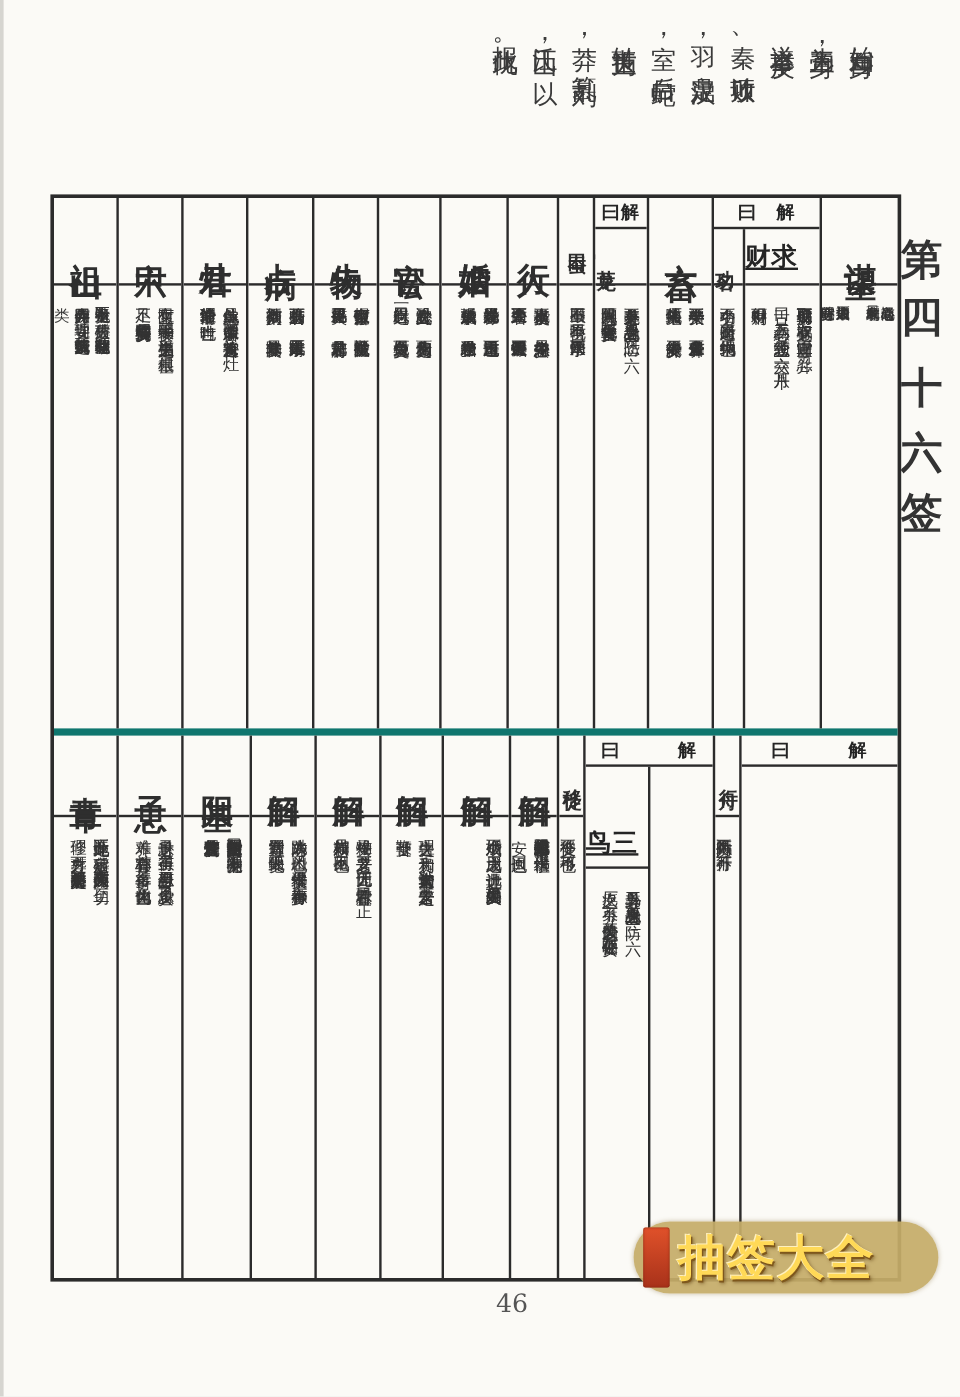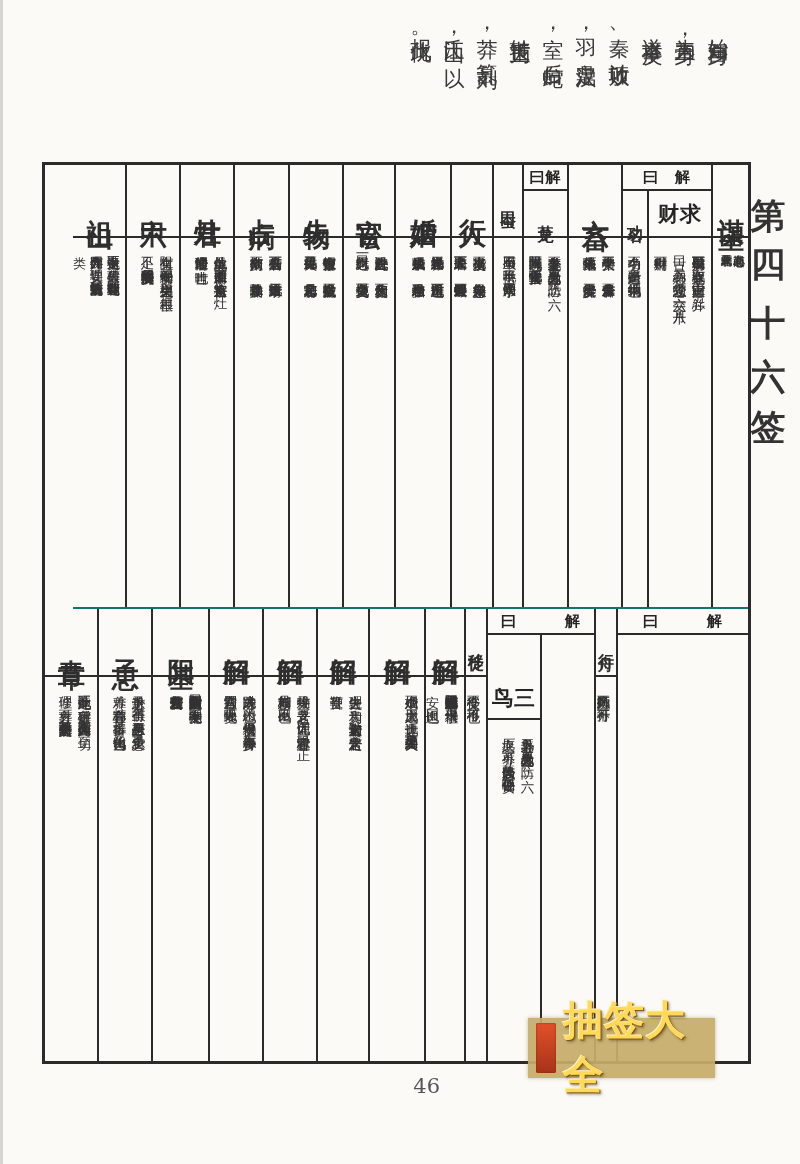--- a/index.html
+++ b/index.html
@@ -20,21 +20,21 @@
   
   .sign {
     position:absolute; top:170px; right:10px;
     writing-mode:vertical-rl; text-orientation:upright;
     font-size:35px; letter-spacing:53px; font-weight:600; color:#333;
   }
 
   
   .sheet { position:absolute; left:42px; top:162px; width:703px; border:3px solid #2b2b2b; background:#fbfaf6; }
   .trow { display:flex; }
-  .trow.r1 { height:442px; border-bottom:2px solid #0f766e;margin-left:28px; }
+  .trow.r1 { height:442px; border-bottom:6px solid #0f766e; }
   .trow.r2 { height:452px; }
   .cell { display:flex; flex-direction:column; border-right:2px solid #2b2b2b; overflow:hidden; }
   .cell:last-child { border-right:none; }
 
   .chead { border-bottom:2px solid #2b2b2b; display:flex; align-items:center; justify-content:center; flex:0 0 auto; }
   .r1 .chead { height:71px; }
   .r2 .chead { height:66px; }
   .hv { writing-mode:vertical-rl; text-orientation:upright; font-size:27px; font-weight:700; line-height:1; letter-spacing:4px; color:#2e2e2e; }
   .hv.small { font-size:16px; letter-spacing:2px; }
 
@@ -42,31 +42,31 @@
            padding:8px 3px 4px 2px; font-size:13.5px; line-height:19px; color:#333; }
   .cbody.d3 { line-height:17px; font-size:13px; }
   .cbody.xd { line-height:12.5px; font-size:11.5px; }
 
   
   .banner { border-bottom:2px solid #2b2b2b; display:flex; align-items:center; justify-content:center;
             font-size:15px; font-weight:700; flex:0 0 24px; letter-spacing:1px; }
   .split { display:flex; flex:1 1 auto; min-height:0; }
   .sub { display:flex; flex-direction:column; min-width:0; }
   .sub.bline { border-right:2px solid #2b2b2b; }
-  .chead2 { border-bottom:2px solid #2b2b2b; display:flex; align-items:center; justify-content:center; flex:0 0 auto; }
+  .chead2 { border-bottom:2px solid #2b2b2b; display:flex; align-items:center; flex:0 0 auto;text-decoration:underline; }
   .r1 .chead2 { height:45px; }
   .r2 .chead2 { height:40px;margin-top:43px; }
   .hh { font-size:21px; font-weight:700; letter-spacing:1px; }
 
   
   .pageno { position:absolute; left:360px; top:1074px; width:80px; text-align:right;
             font-size:21px; color:#555; font-family:"DejaVu Serif",serif; }
-  .watermark { position:absolute; left:528px; top:1018px; width:187px; height:60px;
+  .watermark { position:absolute; left:528px; top:1018px; width:254px; height:60px;
                background:rgba(197,172,104,0.93); display:flex; align-items:center; z-index:6;
-               box-shadow:0 0 4px rgba(120,95,40,.4); }
+               box-shadow:0 0 4px rgba(120,95,40,.4);border-radius:30px; }
   .wm-book { width:22px; height:50px; margin:0 7px 0 8px; border-radius:2px;
              background:linear-gradient(180deg,#e0512a,#a8321a); box-shadow:inset 0 0 2px #7c2210; }
   .wm-text { font-size:40px; font-weight:700; letter-spacing:1px; color:#ffd957;
              text-shadow:-1px -1px 0 #fff0bd, 1px 1px 0 #7e571c, 2px 2px 3px rgba(80,50,10,.55); }
 </style>
 </head>
 <body>
 
 <div class="page">
   <div class="scan-edge"></div>

